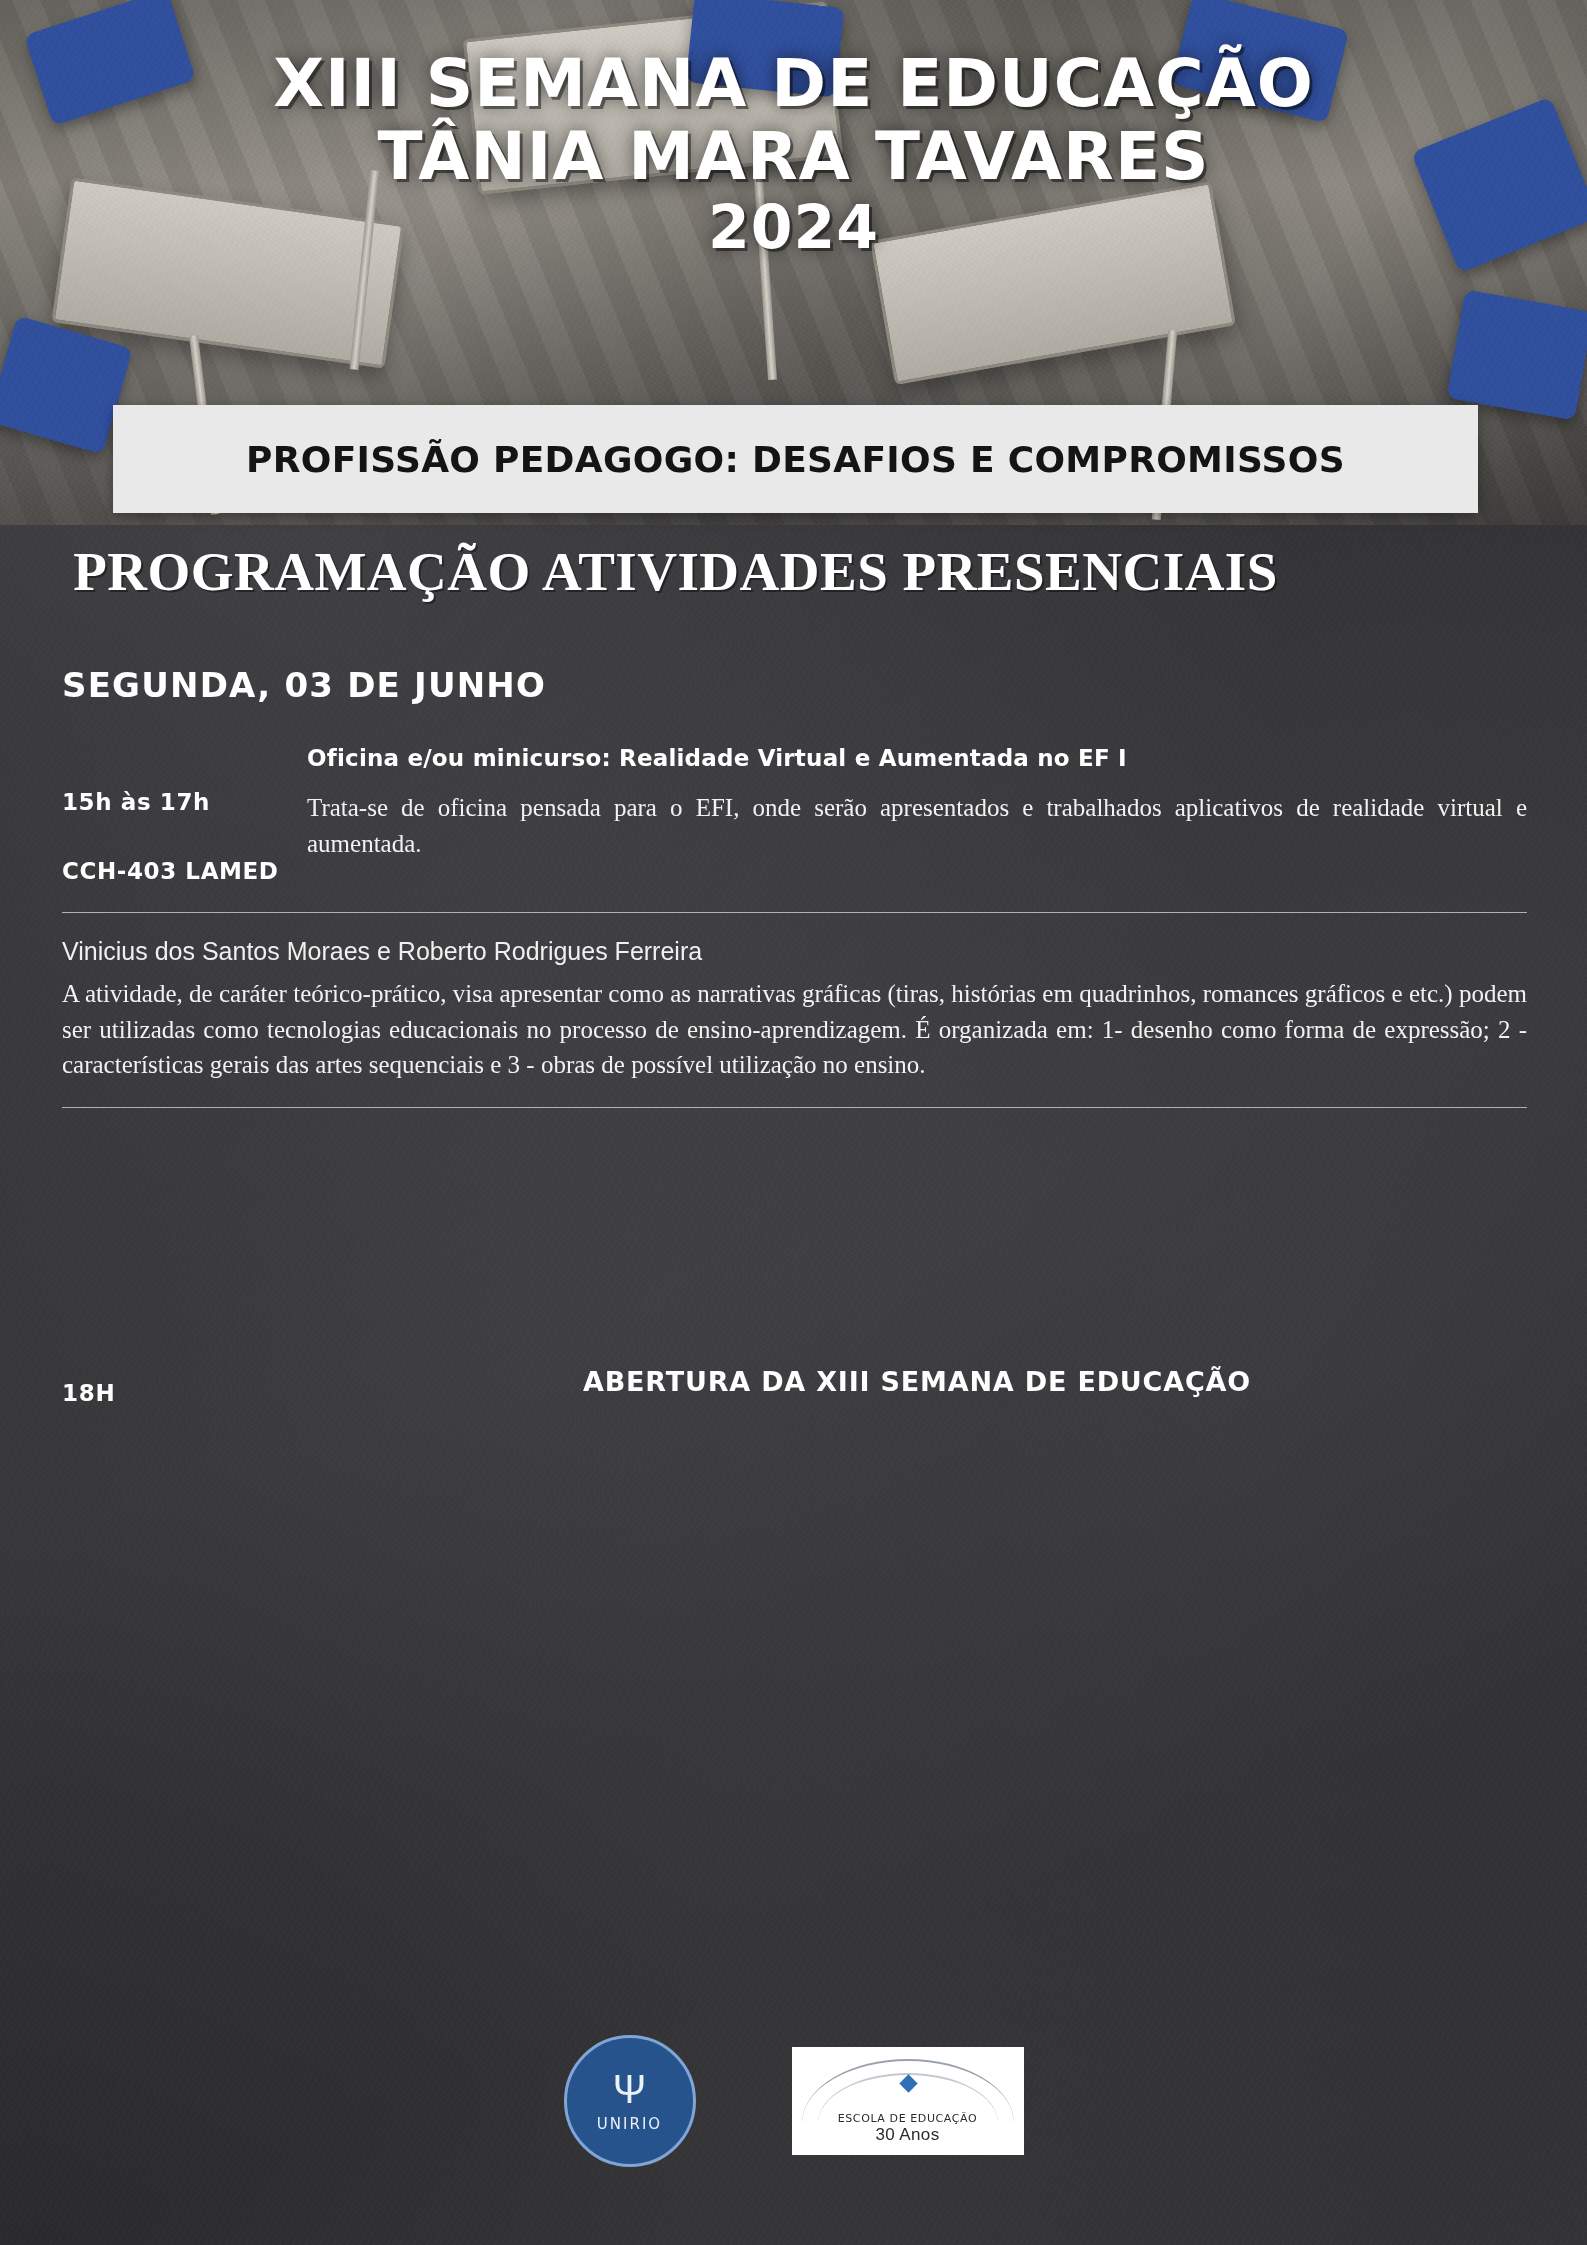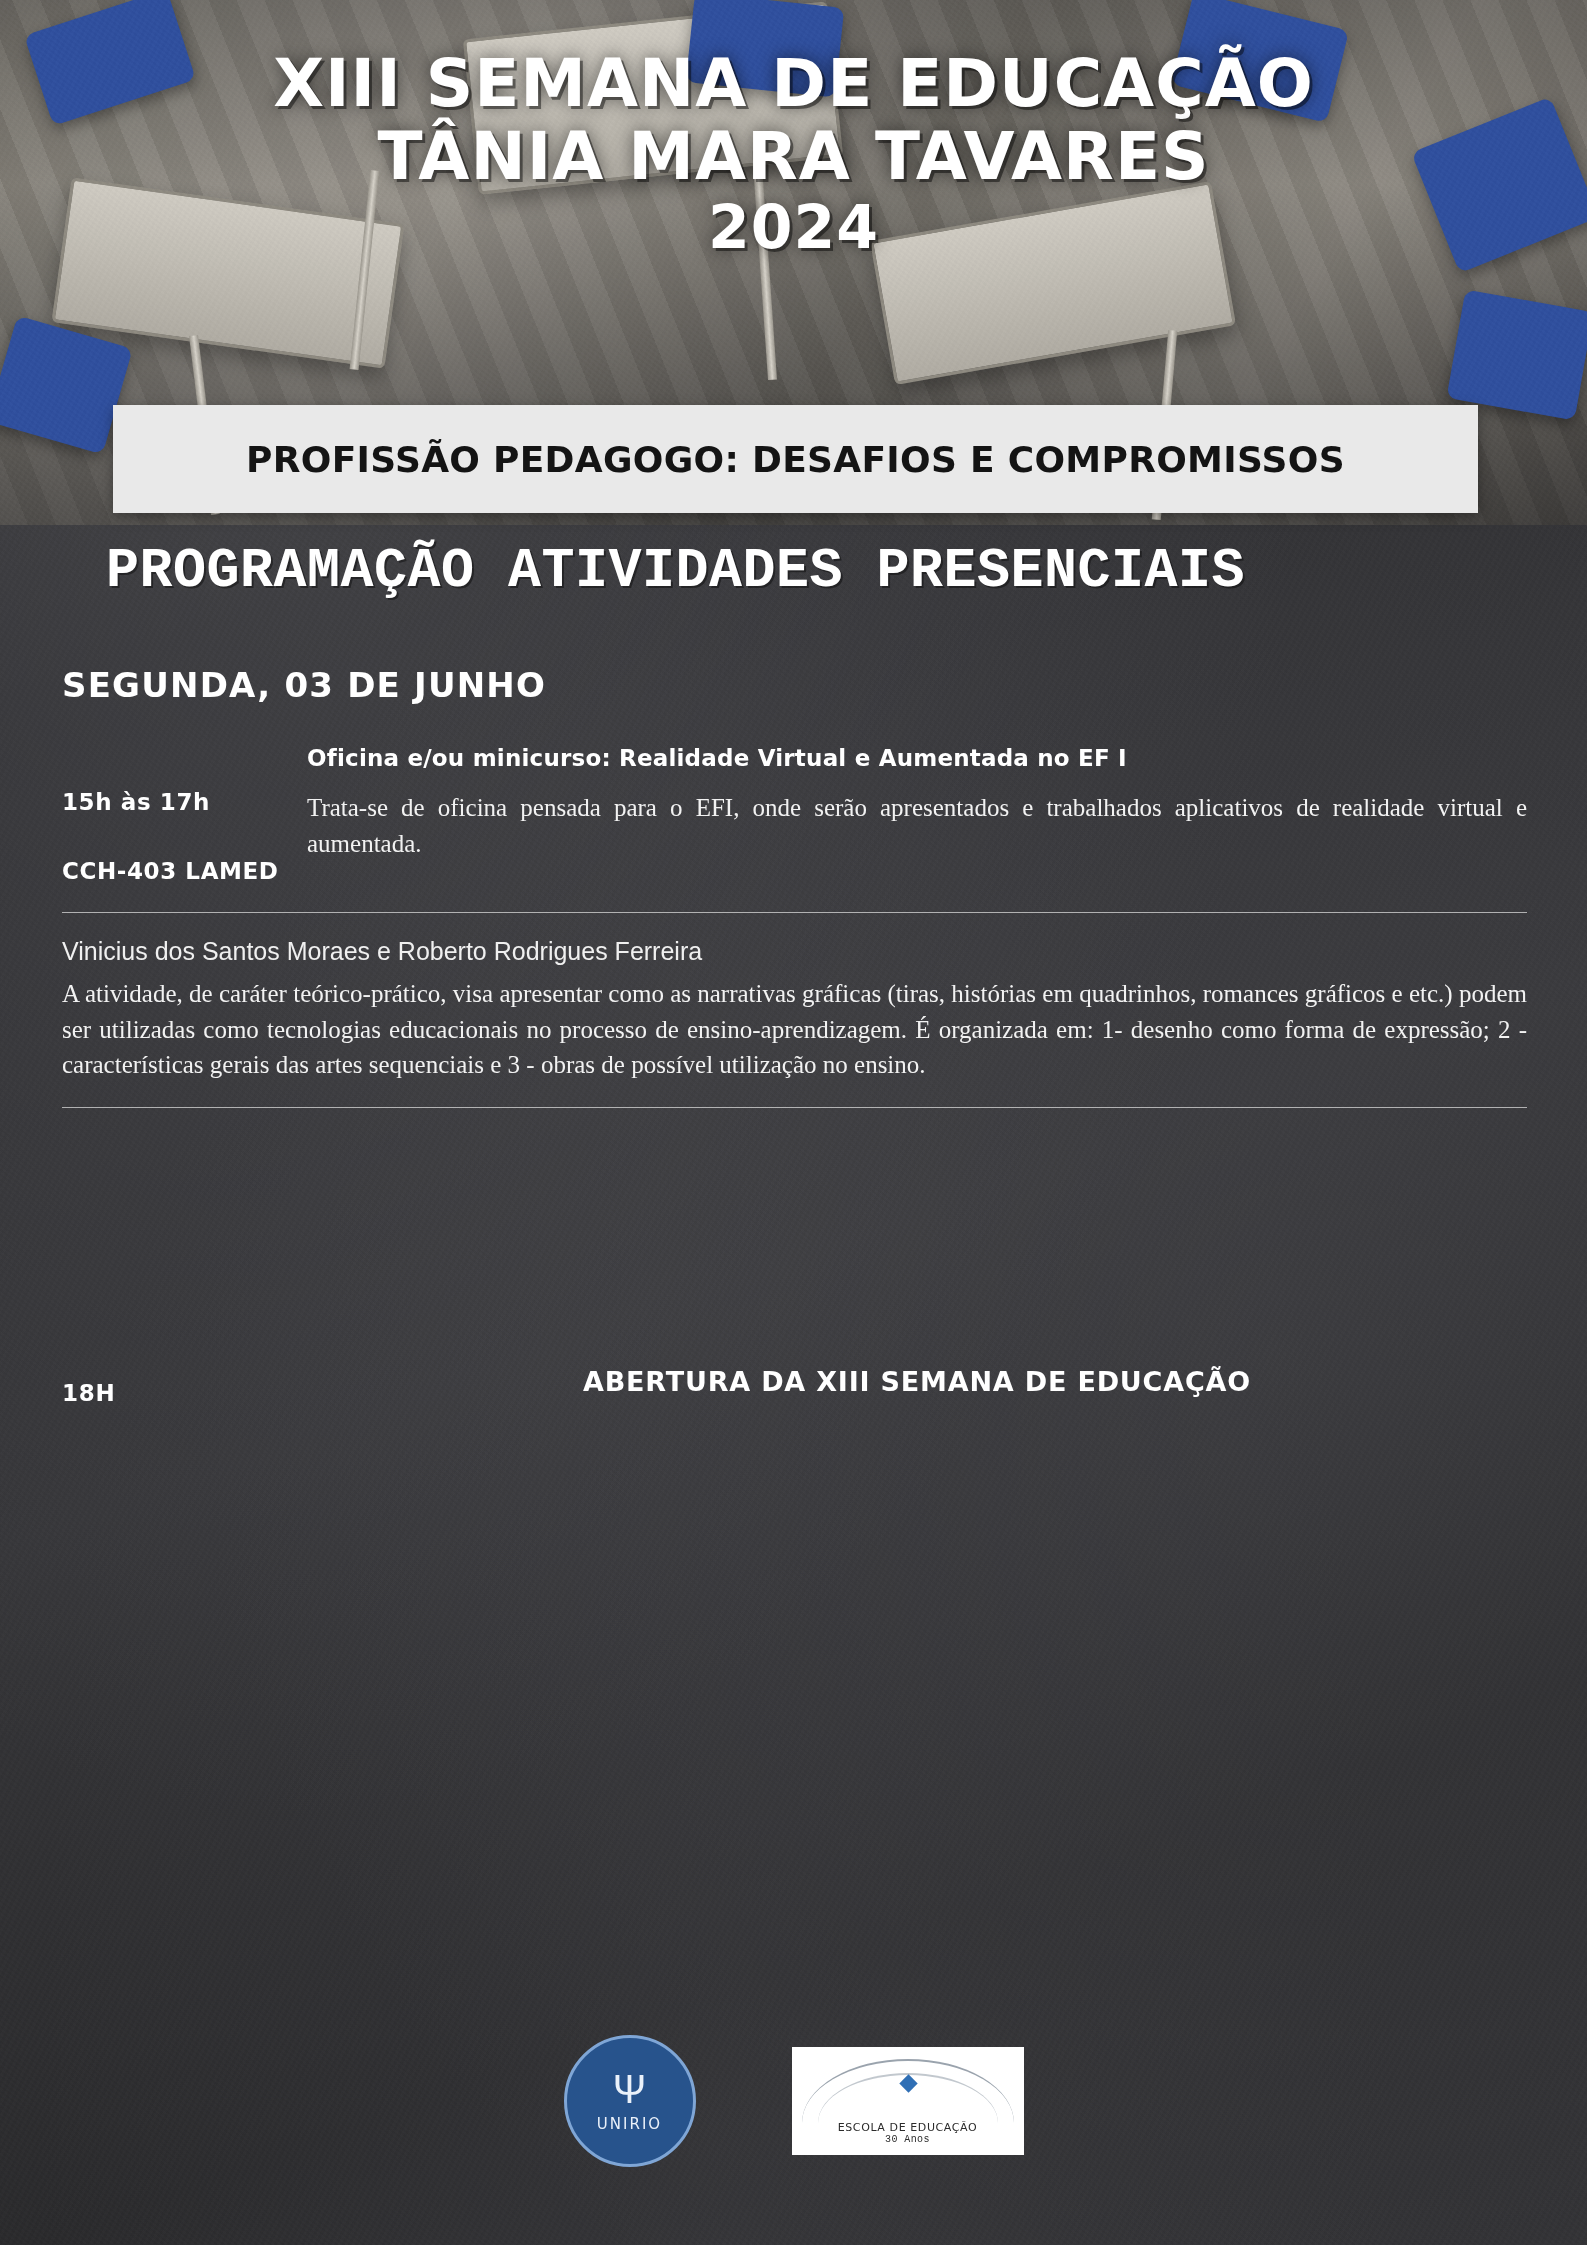--- a/index.html
+++ b/index.html
@@ -114,21 +114,21 @@
     letter-spacing: .3px;
     white-space: nowrap;
   }
 
   
   #prog-title {
     position: absolute;
     left: 0; top: 540px;
     width: 1351px;
     text-align: center;
-    font-family: Liberation Mono, monospace;
+    font-family: Liberation Serif, serif;
     font-weight: bold;
     font-size: 55px;
     color: #ffffff;
     letter-spacing: .5px;
     text-shadow: 2px 2px 0 rgba(0,0,0,.4);
     z-index: 5;
   }
 
   #day-title {
     position: absolute;
@@ -295,22 +295,22 @@
     background: #2f6fb5;
     transform: rotate(45deg);
   }
   #escola-logo .l1 {
     font-family: "DejaVu Sans", sans-serif;
     font-size: 11px;
     color: #2b2b2b;
     letter-spacing: .6px;
   }
   #escola-logo .l2 {
-    font-family: Liberation Mono, monospace;
-    font-size: 10px;
+    font-family: Liberation Sans, sans-serif;
+    font-size: 17px;
     color: #2b2b2b;
     letter-spacing: .4px;
     text-align: right;
   }
 </style>
 </head>
 <body>
 
 <div id="poster">
 

